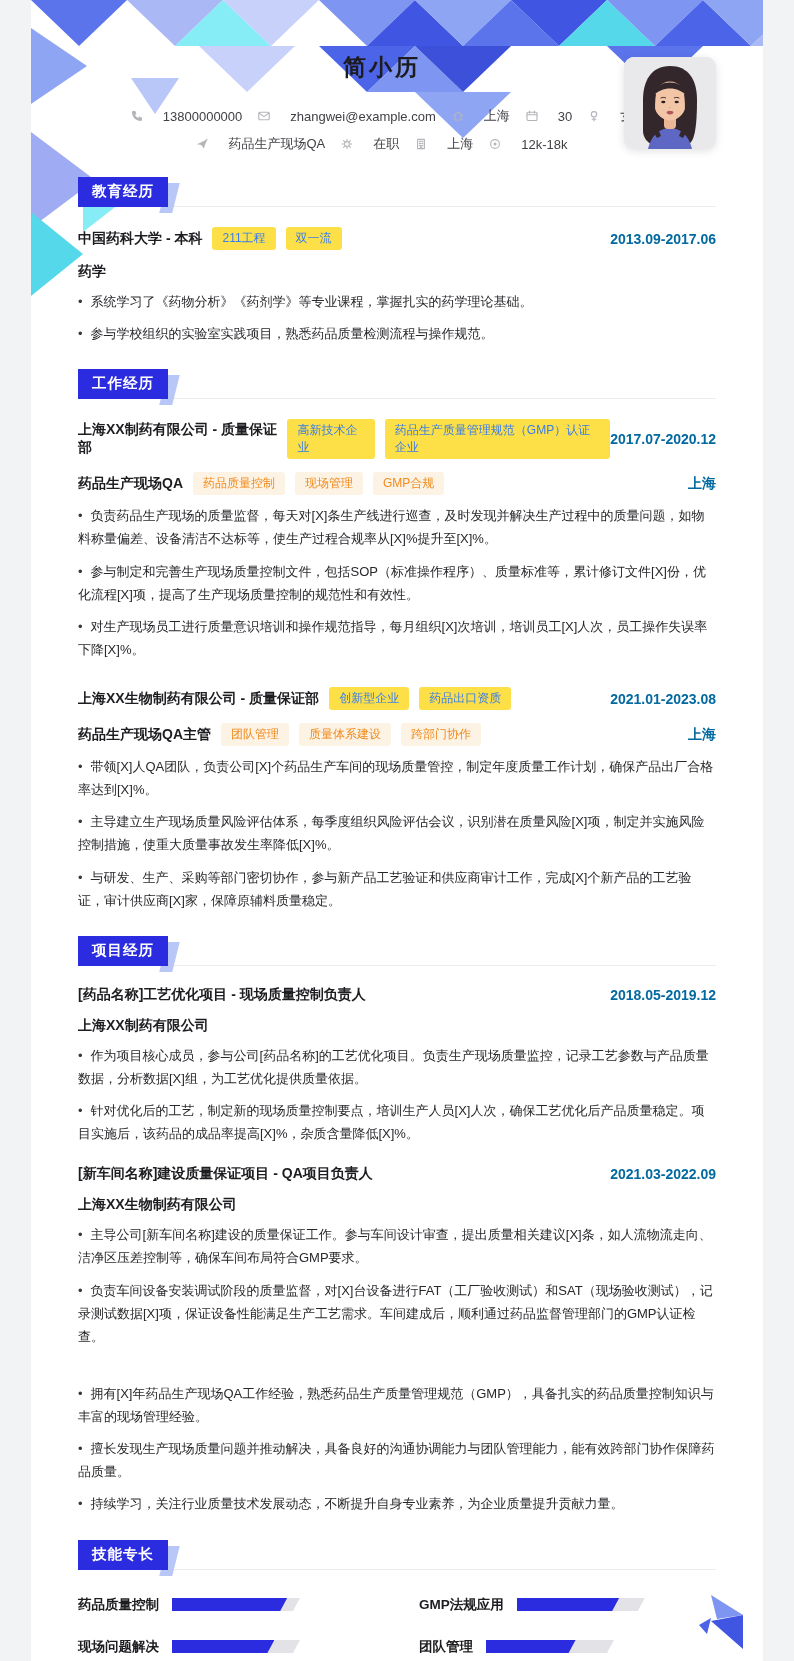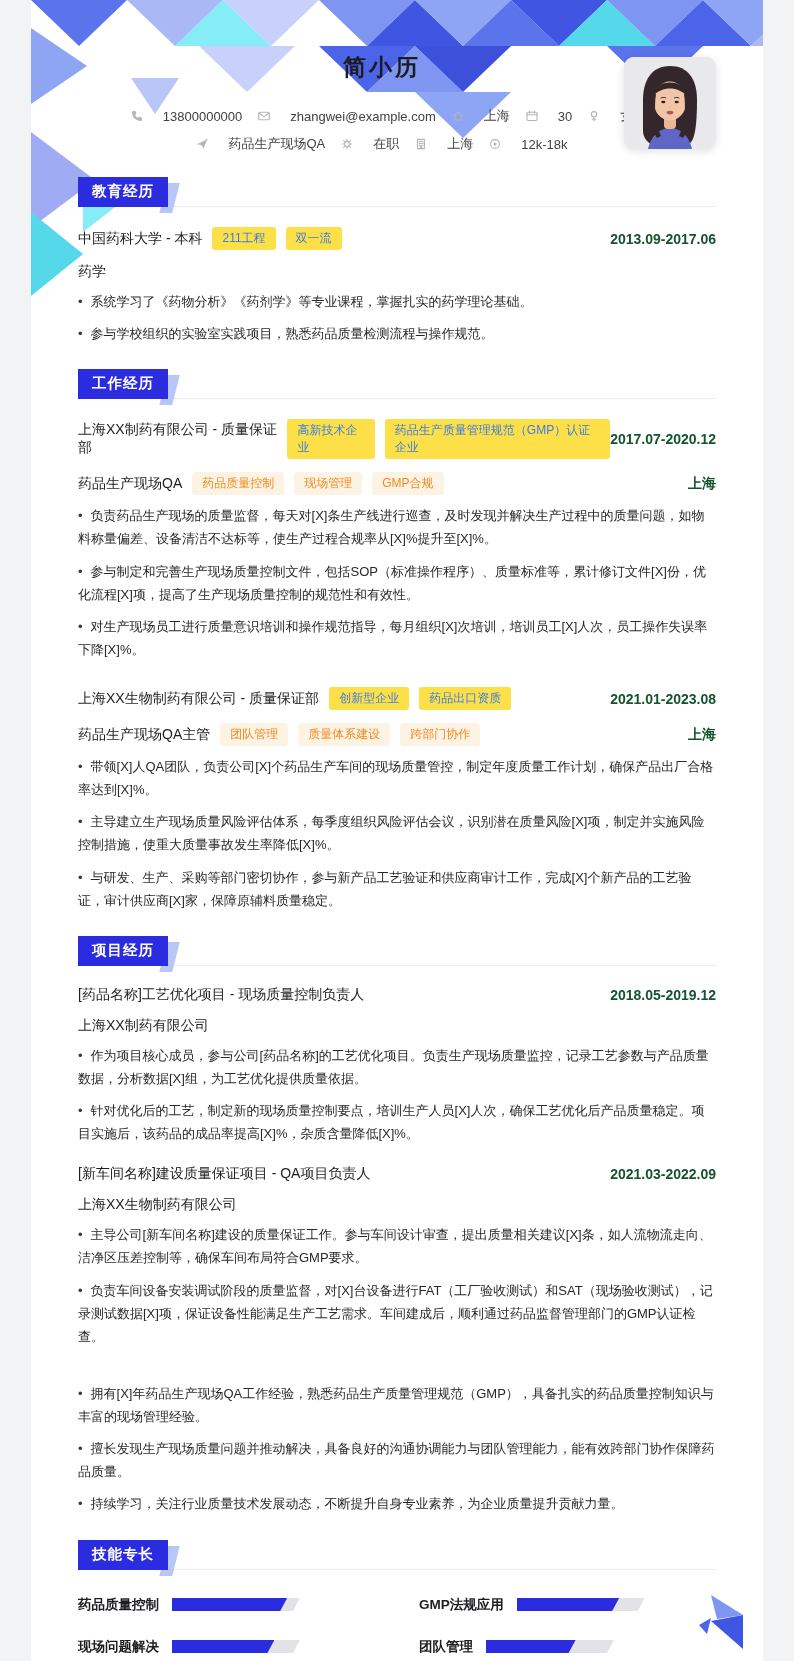--- a/index.html
+++ b/index.html
@@ -22,22 +22,22 @@
   .content{position:relative;padding:0 47px;}
   .section{margin-top:26px;}
   .sec-head{position:relative;border-bottom:1px solid #ececef;height:27px;}
   .badge-wrap{position:absolute;left:0;bottom:-1px;}
   .fold{position:absolute;right:-8px;top:6px;height:100%;width:13px;background:#b9c6f8;transform:skewX(-14deg);}
   .badge{position:relative;display:inline-block;background:#2b2be0;color:#fff;font-size:14.5px;font-weight:bold;padding:5px 14px 6px 14px;letter-spacing:1px;}
   
   .entry{margin-top:20px;}
   .e-row{display:flex;align-items:center;margin-top:13px;}
   .e-row:first-child{margin-top:0;}
-  .e-title{font-size:14px;font-weight:normal;color:#1d1d21;}
-  .e-date{margin-left:auto;font-size:14px;font-weight:bold;color:#14532d;white-space:nowrap;}
+  .e-title{font-size:14px;font-weight:bold;color:#1d1d21;}
+  .e-date{margin-left:auto;font-size:14px;font-weight:bold;color:#0369a1;white-space:nowrap;}
   .tag{display:inline-block;font-size:12px;border-radius:3px;padding:3px 10px;margin-left:10px;vertical-align:1px;}
   .tag.blue{color:#3a7de8;background:#fde047;}
   .tag.orange{color:#ef8a1c;background:#fdf3e5;}
   .bullets{margin-top:4px;}
   .bul{font-size:13px;color:#28282c;line-height:1.78;margin-top:9px;}
   .dot{color:#39393d;margin-right:8px;}
   
   .skills{display:grid;grid-template-columns:1fr 1fr;column-gap:44px;row-gap:24px;margin-top:26px;}
   .skill{display:flex;align-items:center;gap:13px;}
   .skill-label{font-size:13.5px;font-weight:bold;color:#1d1d21;white-space:nowrap;}

